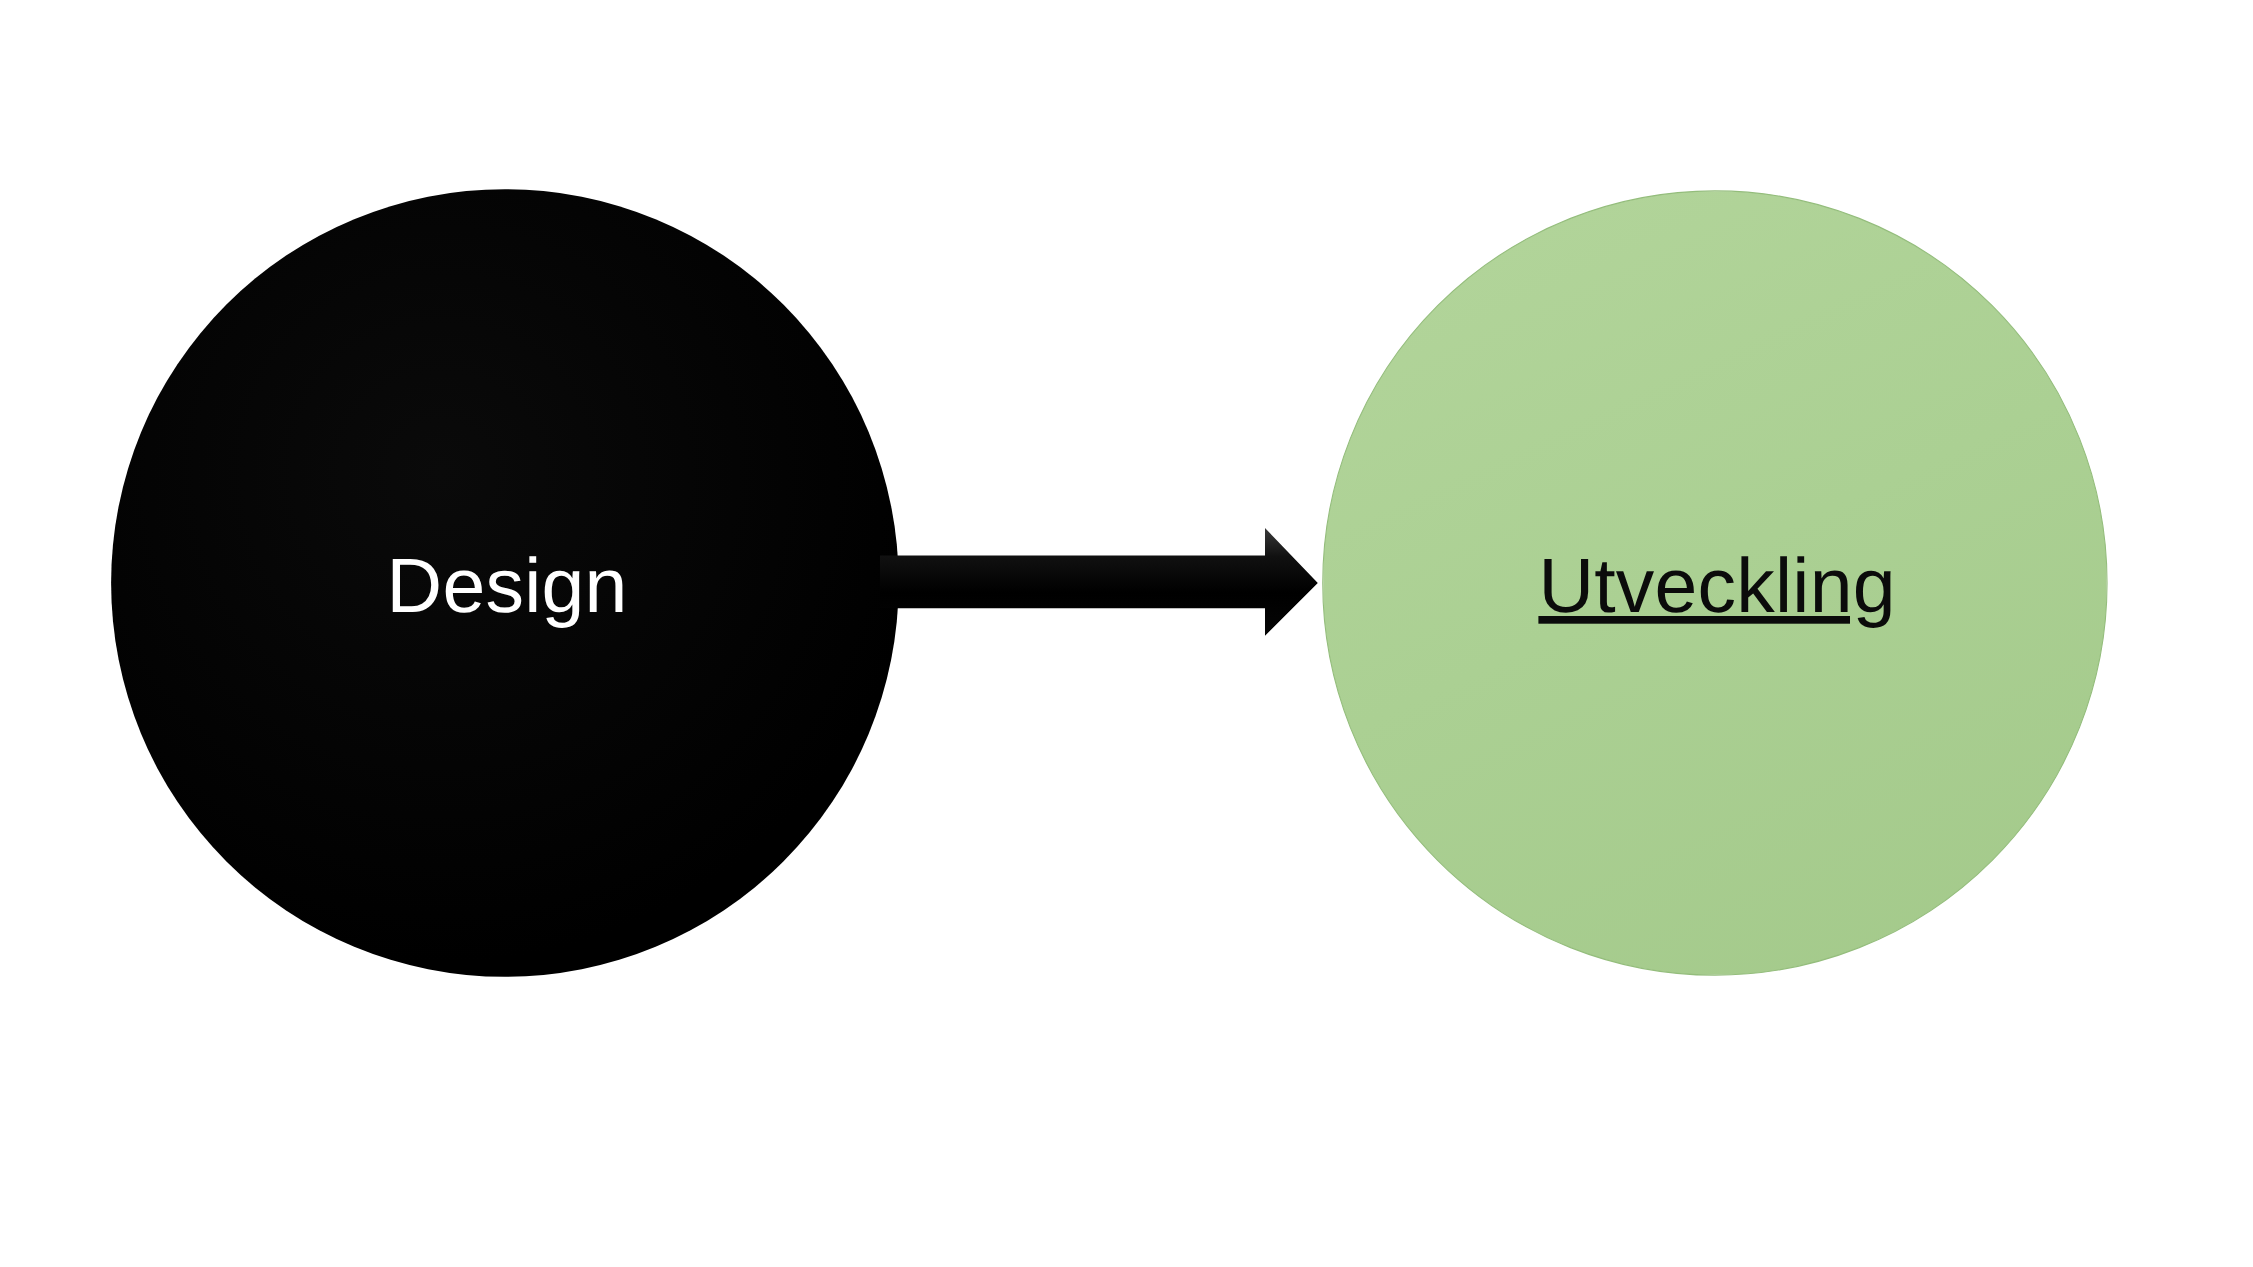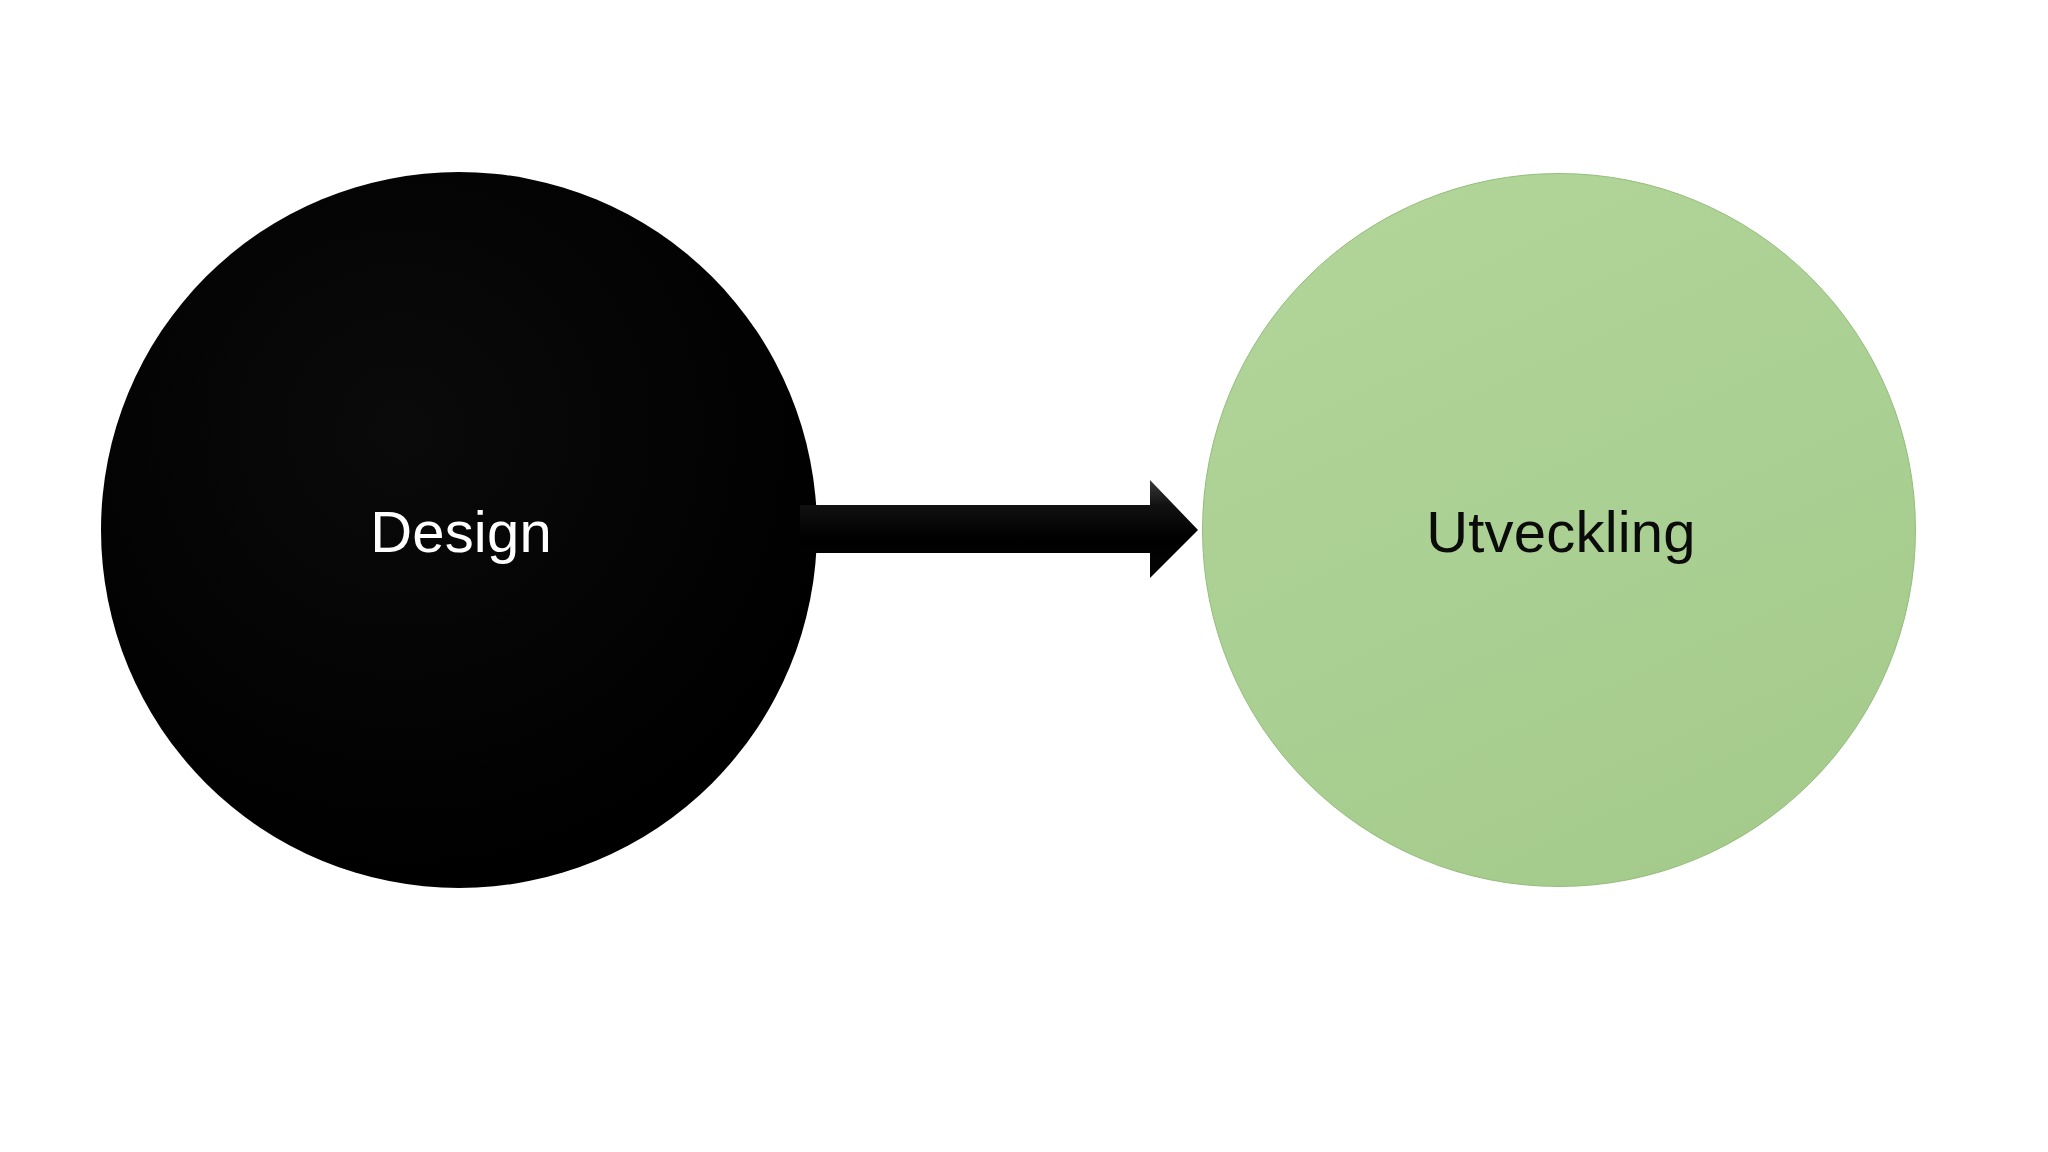--- a/index.html
+++ b/index.html
@@ -26,21 +26,21 @@
   .node {
     position: absolute;
     border-radius: 50%;
     display: flex;
     align-items: center;
     justify-content: center;
     box-sizing: border-box;
   }
 
   .node-label {
-    font-size: 58px;
+    font-size: 70px;
     font-weight: 400;
     line-height: 1;
     letter-spacing: 0.2px;
     white-space: nowrap;
     text-align: center;
     user-select: none;
   }
 
   
   #node-design {
@@ -60,20 +60,21 @@
     left: 1202px;
     top: 173px;
     width: 714px;
     height: 714px;
     background: linear-gradient(155deg, #b3d59b 0%, #abd093 48%, #a3c98a 100%);
     border: 1.5px solid #94bd7c;
   }
   #node-utveckling .node-label {
     color: #0b0b0b;
     transform: translate(2px, 2px);
+    text-decoration: underline;
   }
 
   
   #connector-arrow {
     position: absolute;
     left: 800px;
     top: 462px;
     width: 412px;
     height: 136px;
     pointer-events: none;

